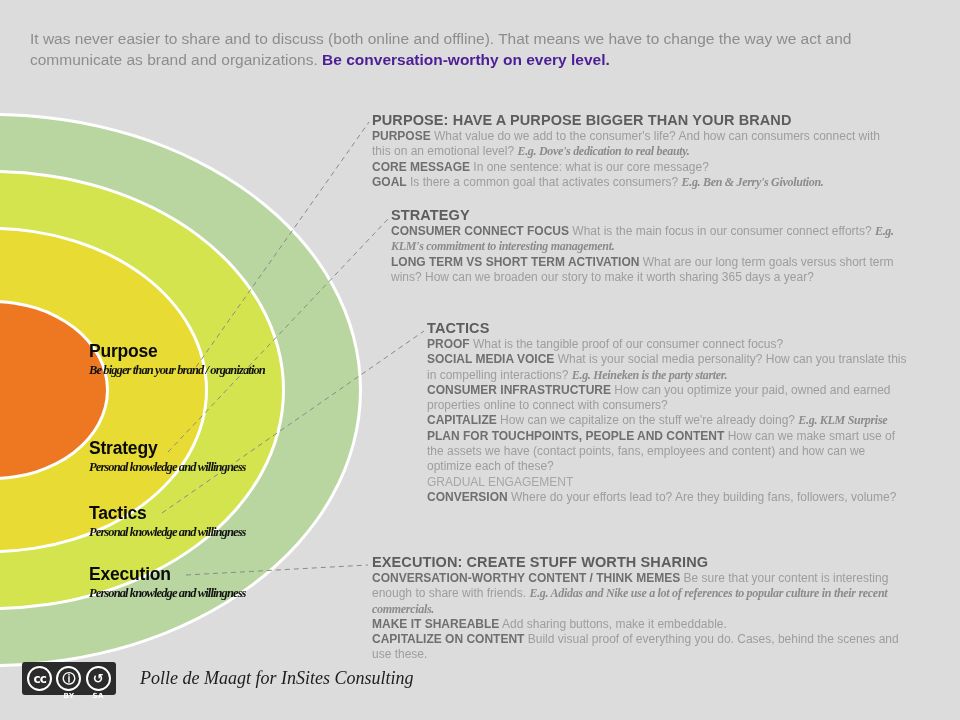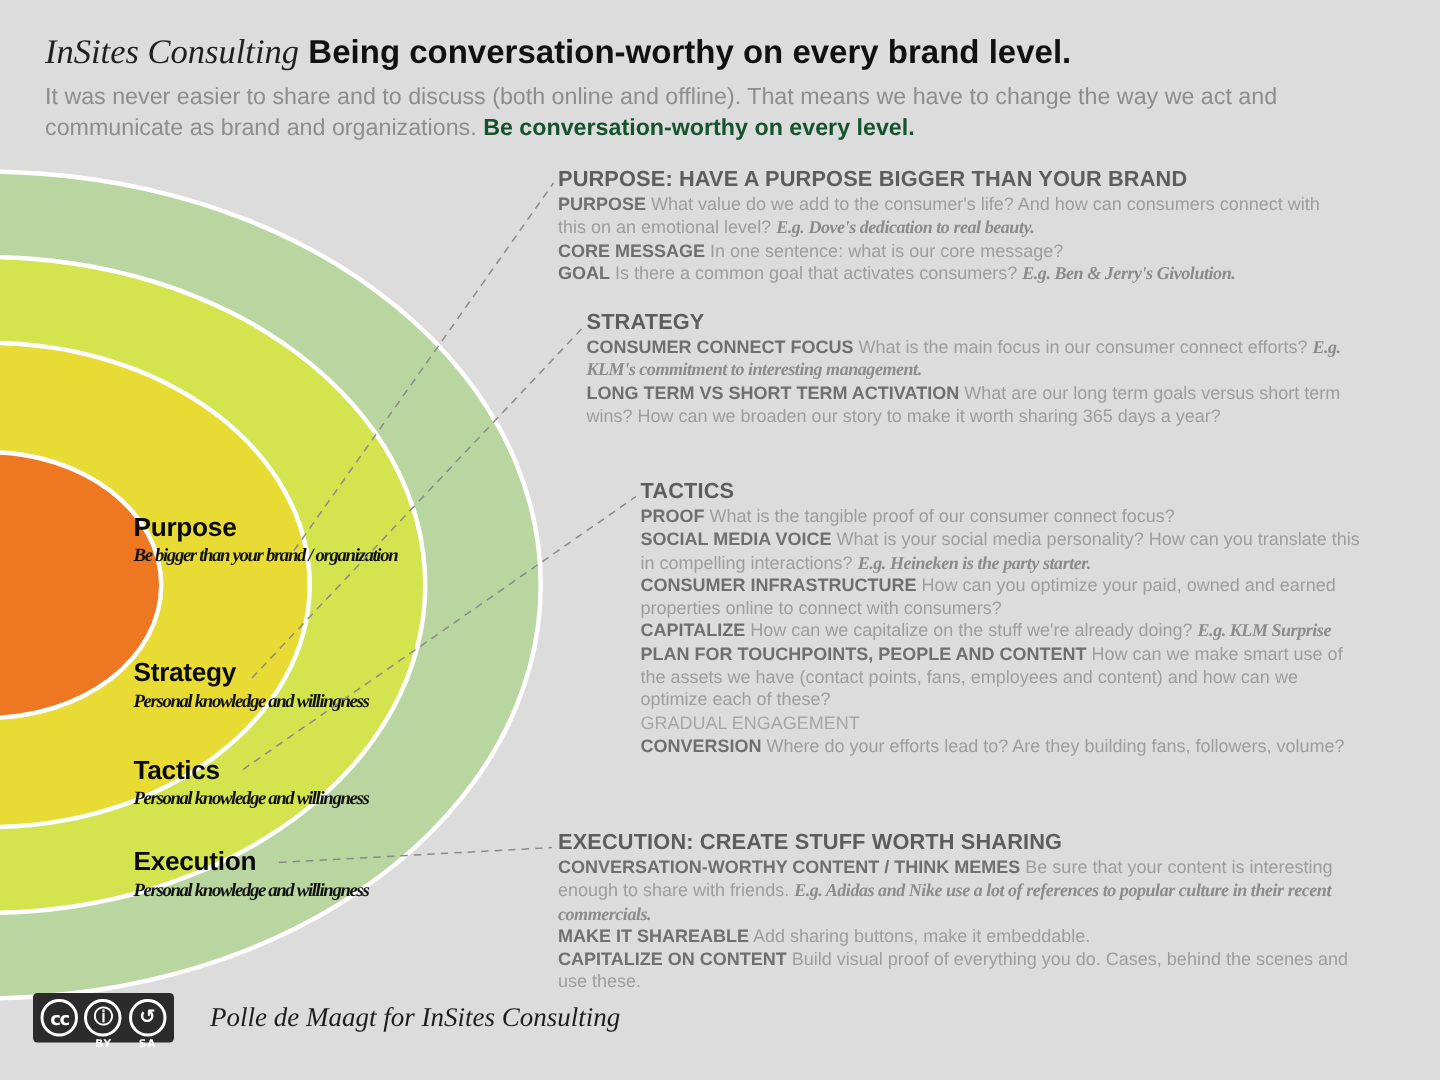--- a/index.html
+++ b/index.html
@@ -46,21 +46,21 @@
     color: #111;
   }
   .subtitle {
     margin-top: 6px;
     font-size: 15.5px;
     line-height: 21px;
     color: #8d8d8d;
     max-width: 880px;
   }
   .subtitle b {
-    color: #14532d;
+    color: #4c1d95;
     font-weight: bold;
   }
 
   
   #circles {
     position: absolute;
     left: 0;
     top: 0;
     width: 420px;
     height: 720px;
@@ -231,24 +231,20 @@
     font-size: 18px;
     color: #1d1d1d;
   }
 </style>
 </head>
 <body>
 
 <div id="stage">
 
   <div id="header">
-    <div class="title-line">
-      <span class="title-brand">InSites Consulting</span>
-      <span class="title-main">Being conversation-worthy on every brand level.</span>
-    </div>
     <div class="subtitle">
       <span>It was never easier to share and to discuss (both online and offline). That means we have to change the way we act and communicate as brand and organizations. </span><b>Be conversation-worthy on every level.</b>
     </div>
   </div>
 
   <div id="circles">
     <div class="ring" id="ring-execution"></div>
     <div class="ring" id="ring-tactics"></div>
     <div class="ring" id="ring-strategy"></div>
     <div class="ring" id="ring-purpose"></div>

